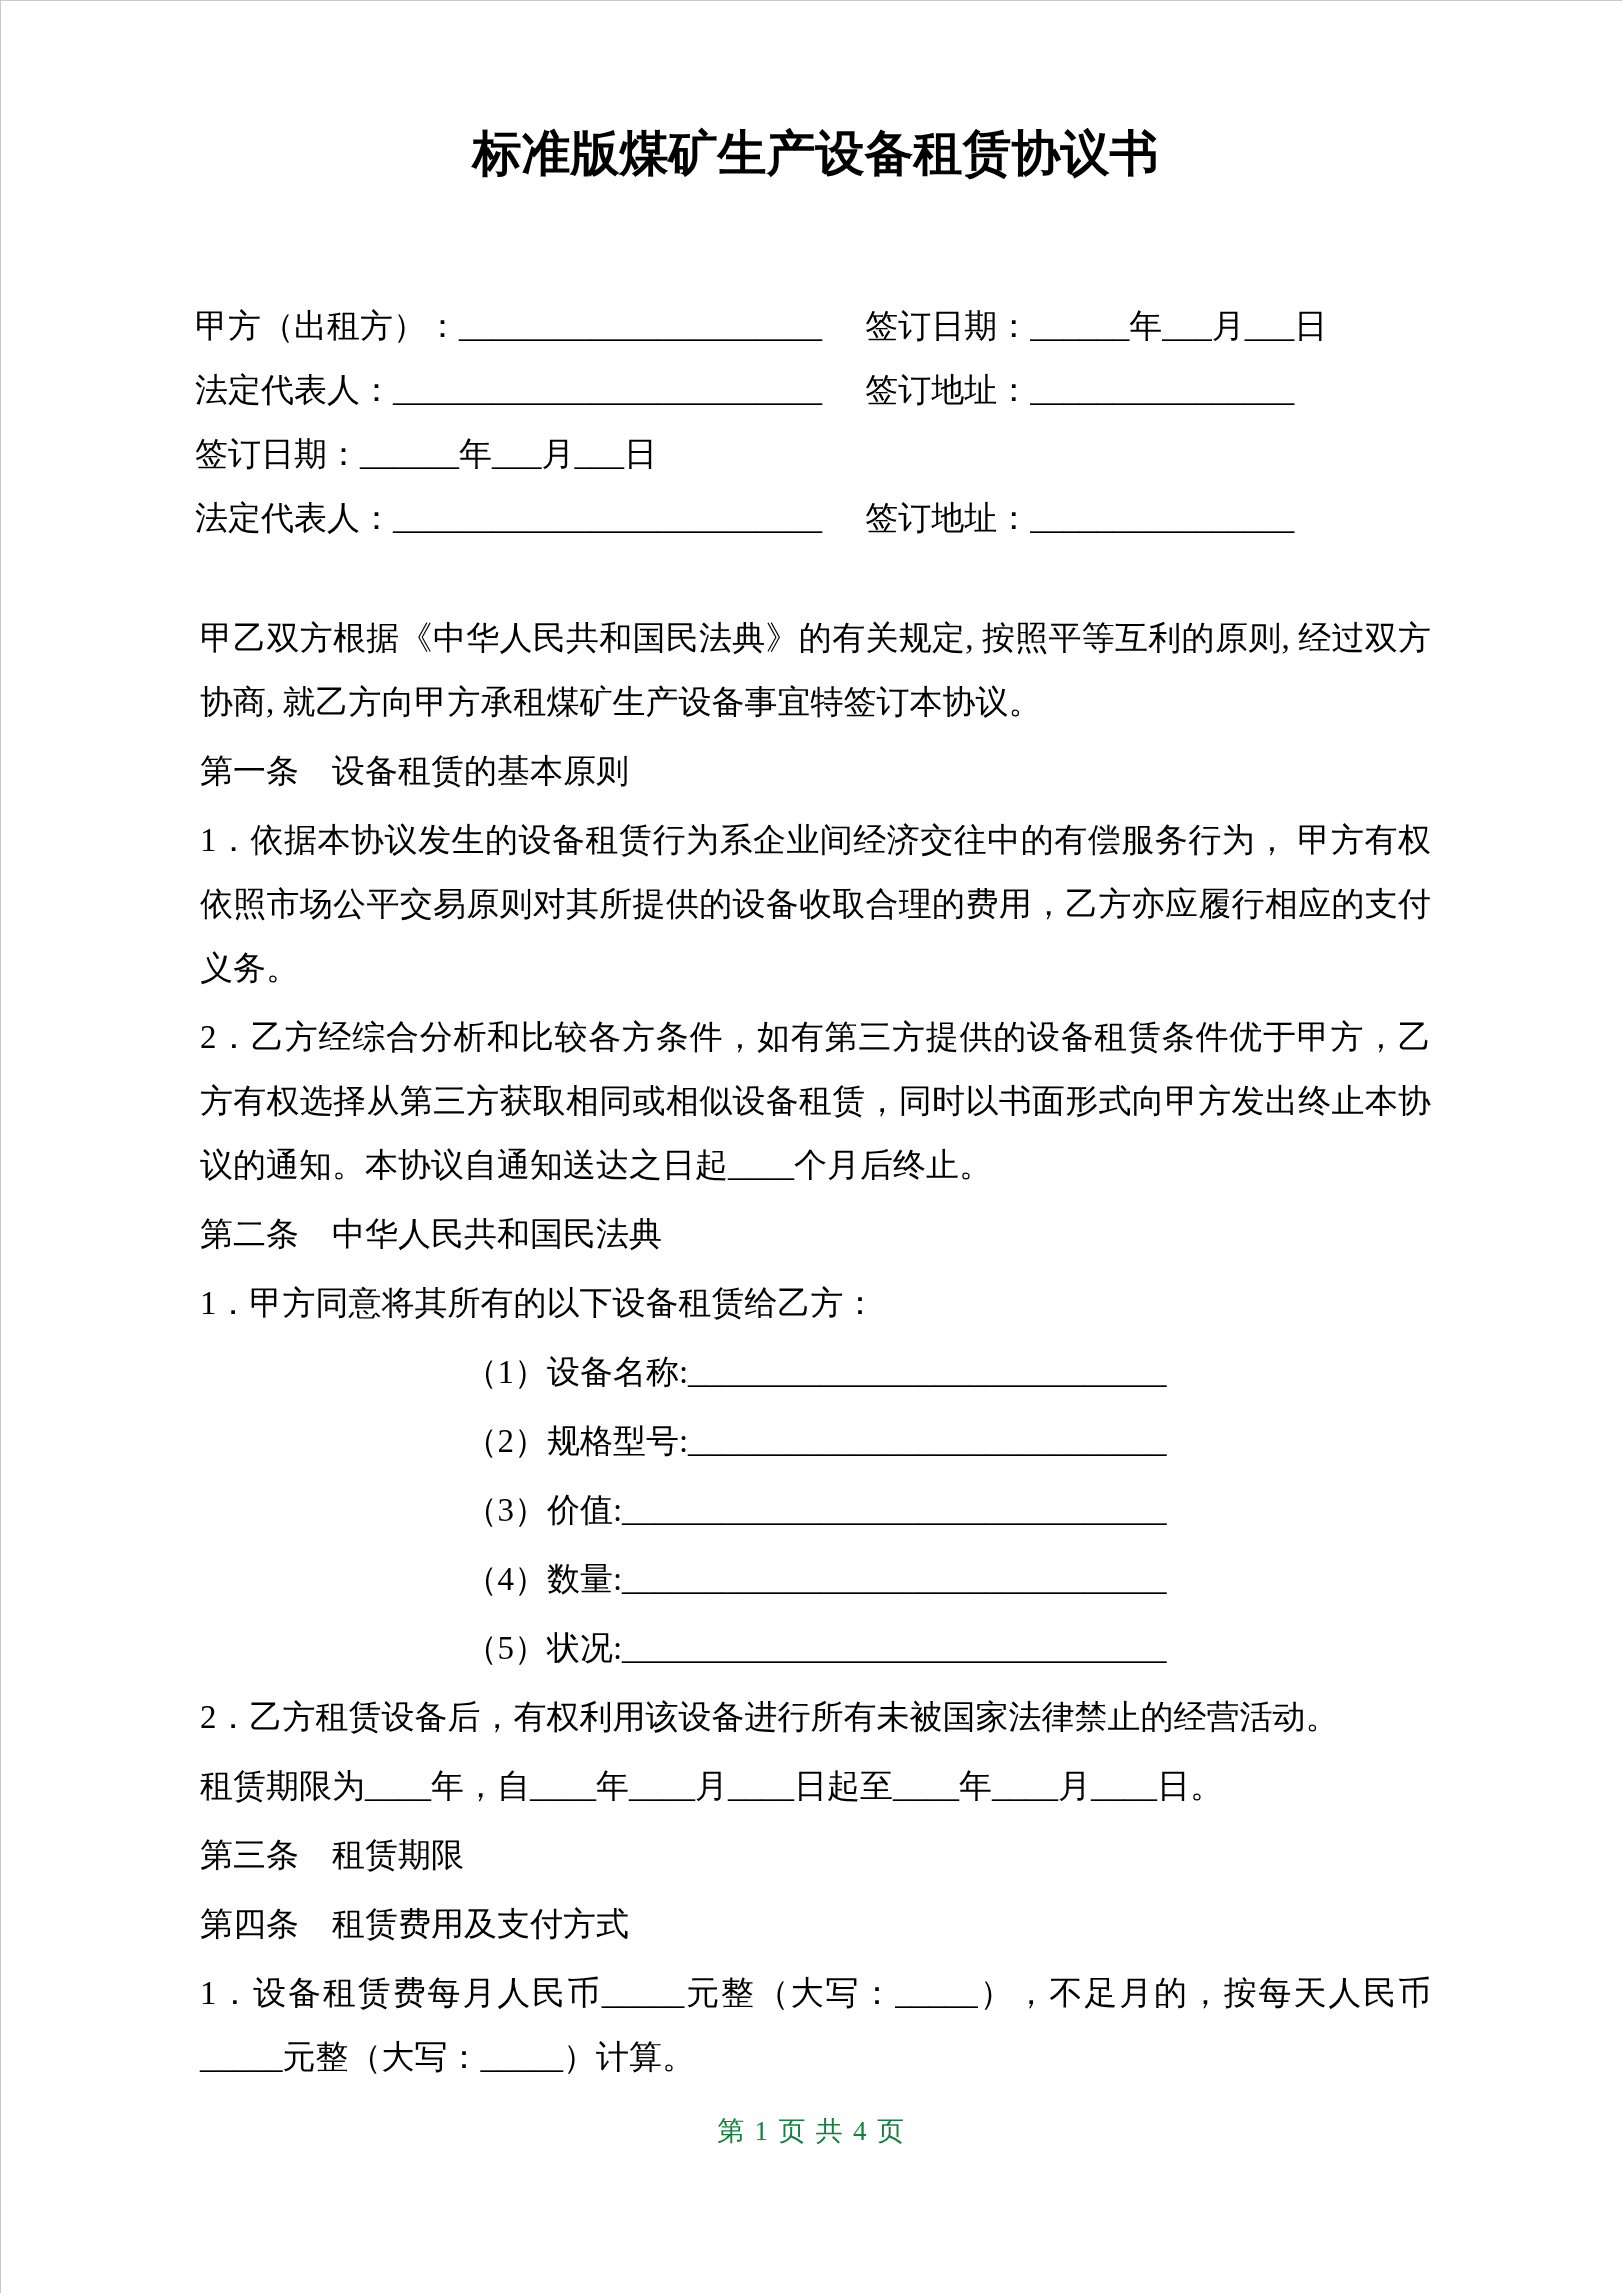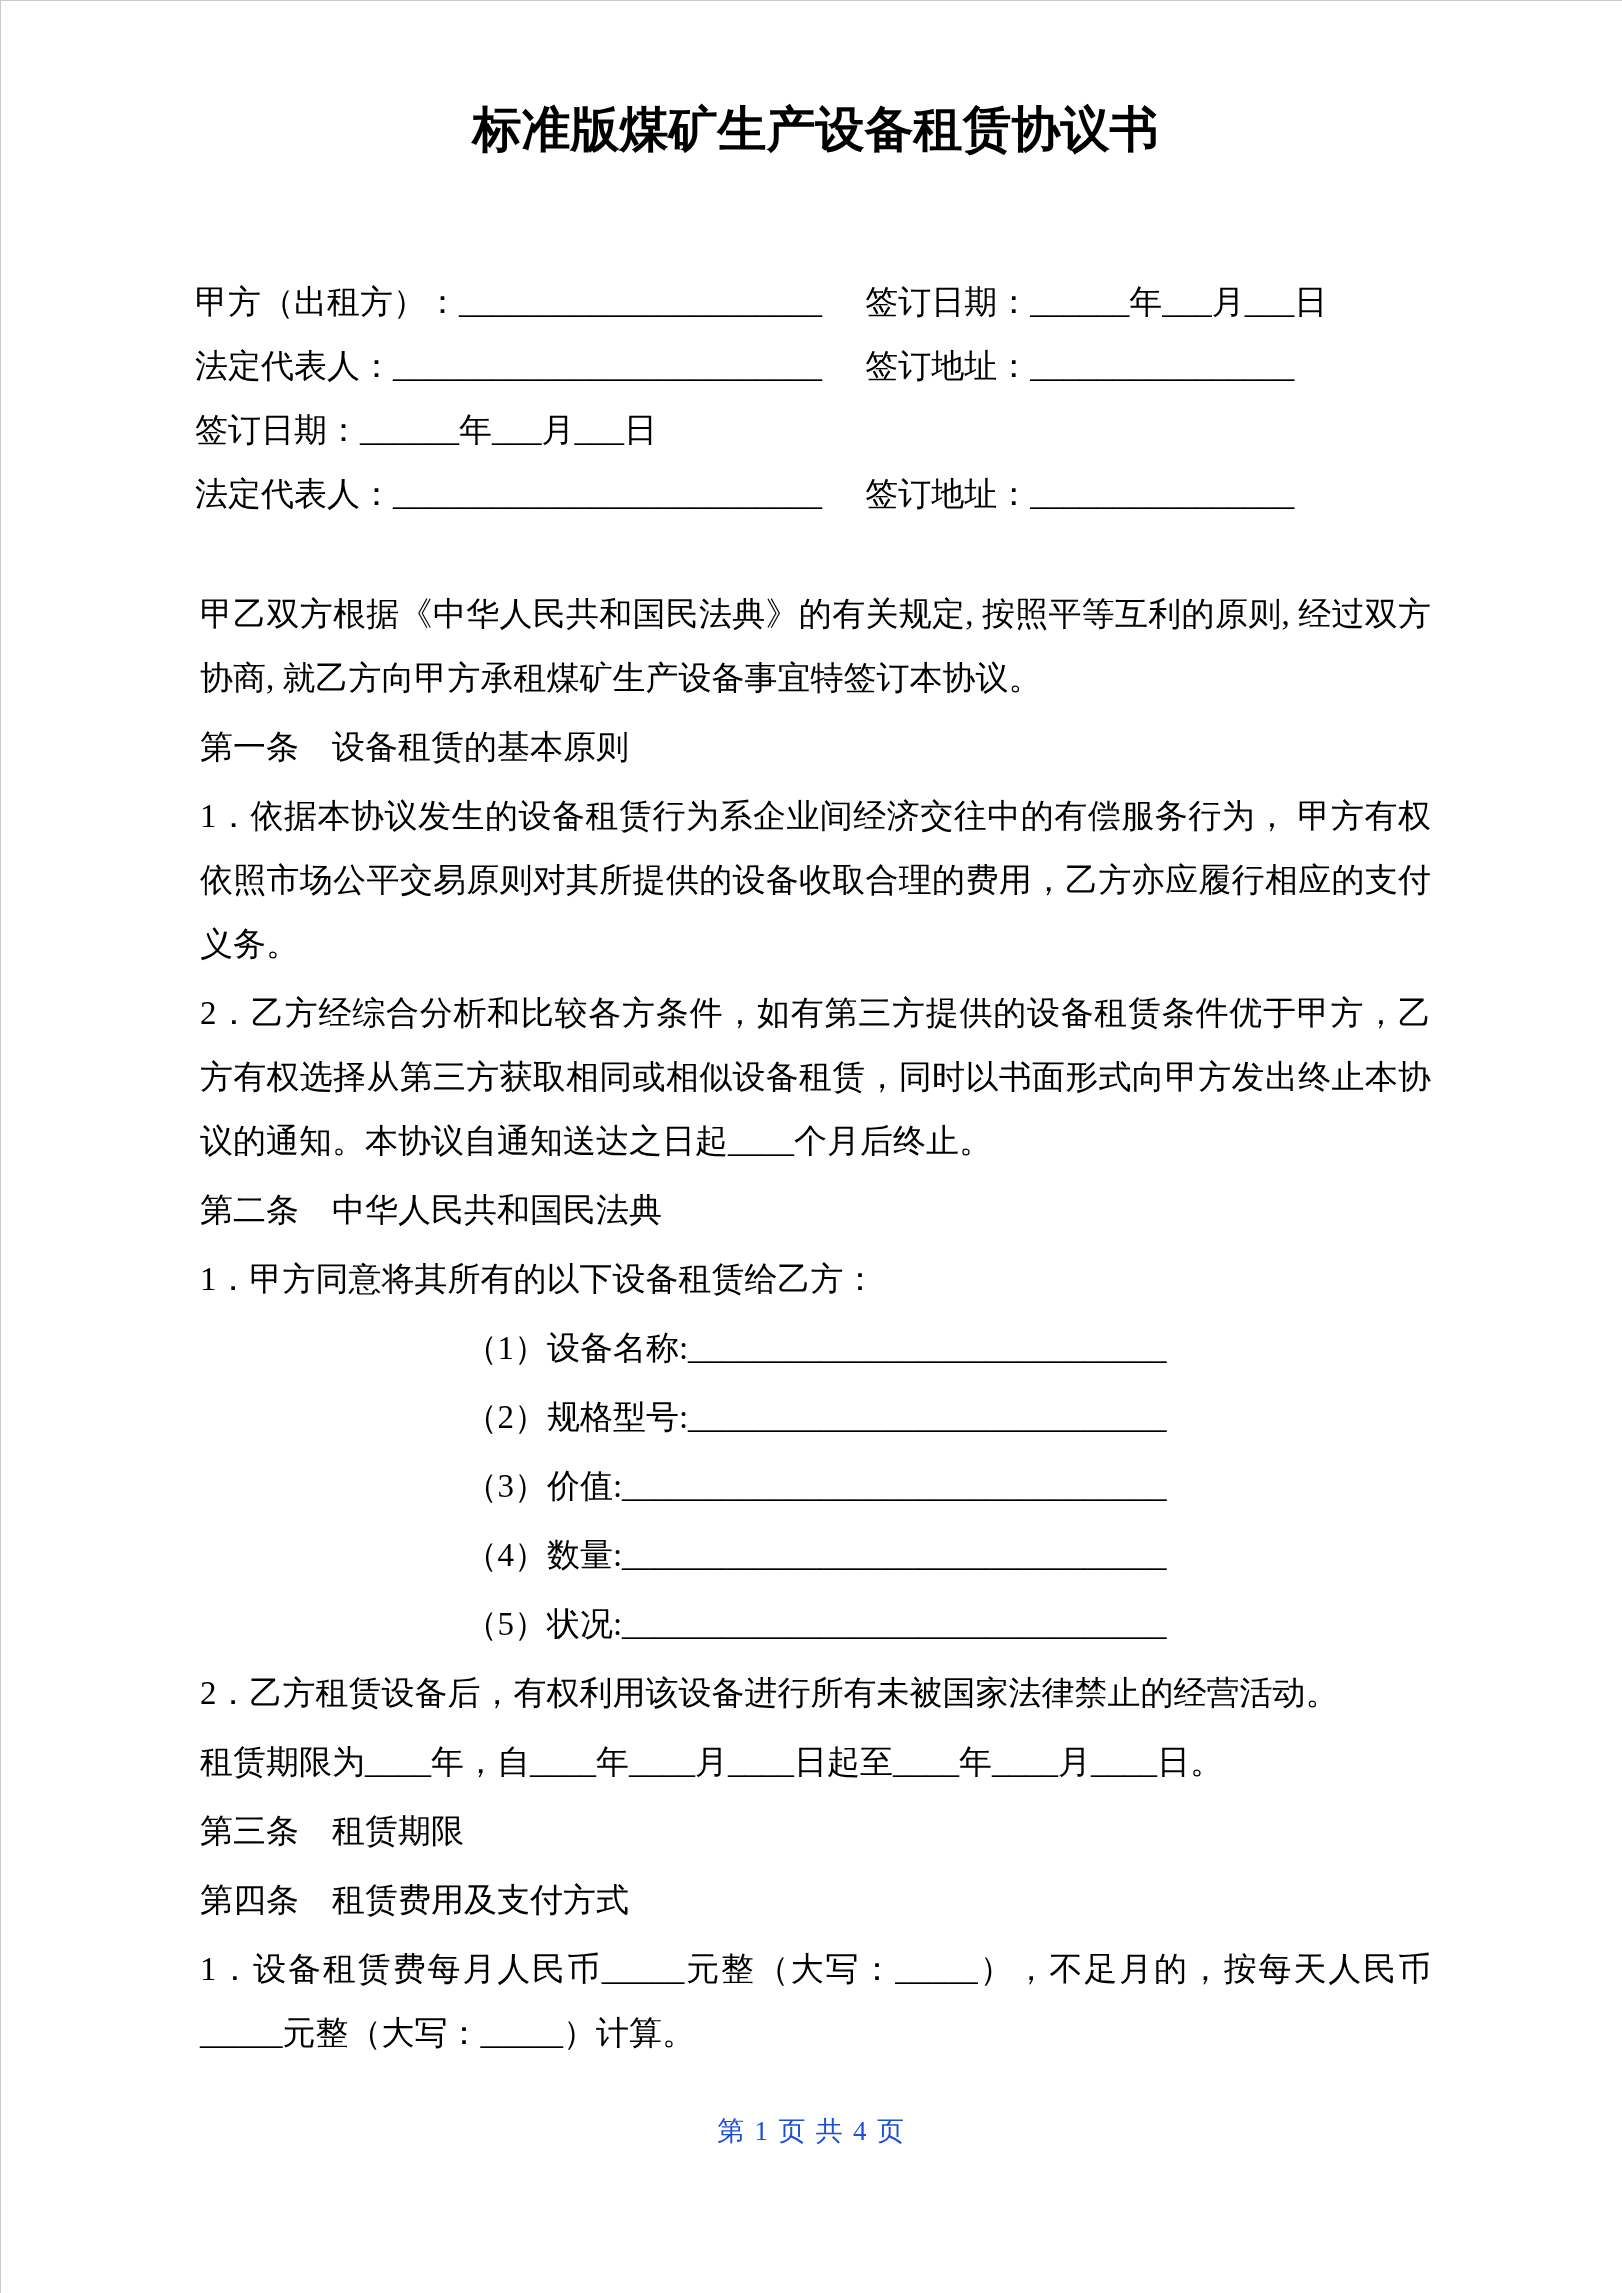--- a/index.html
+++ b/index.html
@@ -9,21 +9,21 @@
   }
   .page {
     width: 1623px;
     height: 2294px;
     box-sizing: border-box;
     position: relative;
     background: #ffffff;
     border: 0.9px solid #c9c9c9;
     font-family: "Liberation Serif", "DejaVu Serif", serif;
     color: #000000;
-    padding: 96px 186px 0 194px;
+    padding: 120px 186px 0 194px;
     overflow: hidden;
   }
   .doc-title {
     font-size: 49px;
     font-weight: bold;
     text-align: center;
     margin: 0 0 107px 0;
   }
   .party-info {
     margin: 0;
@@ -60,21 +60,21 @@
     white-space: nowrap;
     overflow: hidden;
   }
   .page-footer {
     position: absolute;
     left: 0;
     right: 0;
     bottom: 144px;
     text-align: center;
     font-size: 27px;
-    color: #1d4ed8;
+    color: #15803d;
     letter-spacing: 1.8px;
   }
 </style>
 </head>
 <body>
 
 <div class="page">
 
   <h1 class="doc-title">标准版煤矿生产设备租赁协议书</h1>
 

